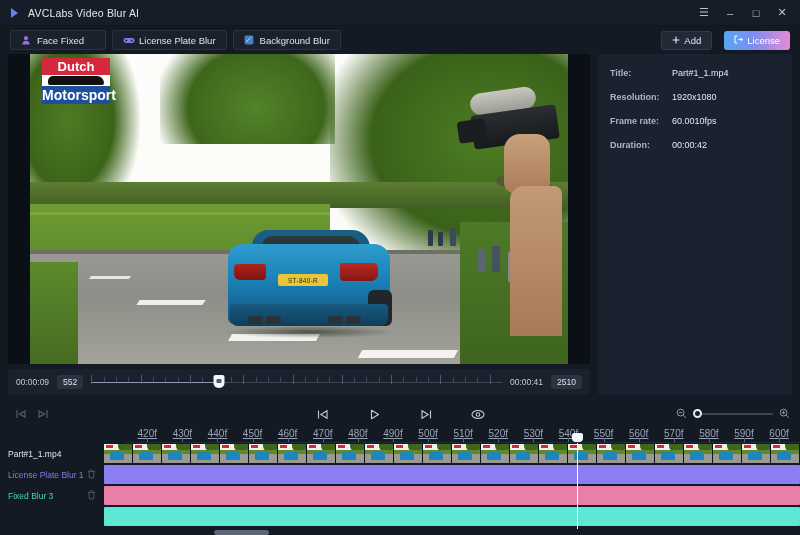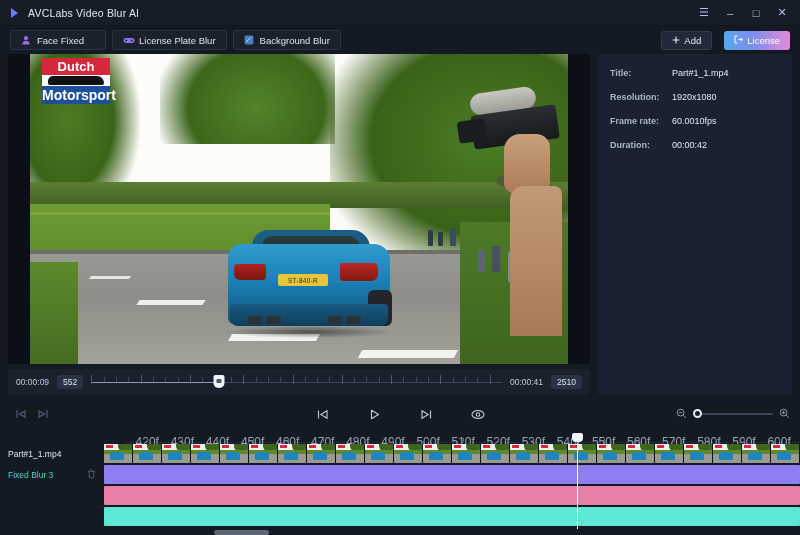--- a/index.html
+++ b/index.html
@@ -166,21 +166,21 @@
   .tl-bar { height: 26px; display: flex; align-items: center; padding: 0 10px; }
   .ico-btn { width: 22px; height: 18px; display: flex; align-items: center; justify-content: center; }
   .transport { position: absolute; left: 0; right: 0; display: flex; justify-content: center; gap: 30px; pointer-events: none; }
   .zoom-grp { margin-left: auto; display: flex; align-items: center; gap: 6px; }
   .zslider { position: relative; width: 80px; height: 10px; }
   .ztrack { position: absolute; left: 0; right: 0; top: 4px; height: 2px; background: #3a4557; border-radius: 1px; }
   .zknob { position: absolute; left: 0; top: 0; width: 9px; height: 9px; border-radius: 50%;
     background: #1a212c; border: 2px solid #e7edf6; }
 
   .ruler { height: 16px; position: relative; margin-left: 125px; border-bottom: 1px solid #212a36; }
-  .rlabel { position: absolute; top: 8px; font-size: 12px; color: #98a4b6; transform: translateX(-50%); }
+  .rlabel { position: absolute; top: 1px; font-size: 10px; color: #98a4b6; transform: translateX(-50%); text-decoration: underline; }
   .rtick { position: absolute; bottom: 0; width: 1px; height: 4px; background: #57637a; }
 
   .tracks { display: flex; height: 86px; }
   .tnames { width: 125px; padding-top: 0; }
   .tname-row { height: 21px; display: flex; align-items: center; padding: 0 8px; font-size: 8.5px; }
   .tname-row .nm { flex: 1; }
   .trash { opacity: .6; }
   .tlanes { flex: 1; position: relative; }
   .lane-row { height: 21px; padding: 1px 0; }
   .film { height: 19px; width: 100%; display: flex; overflow: hidden; }
@@ -516,20 +516,28 @@
 
     </div>
 
     <div class="tracks">
 
       <div class="tnames">
         <div class="tname-row">
           <span class="nm" style="color:#dfe6f2">Part#1_1.mp4</span>
         </div>
         <div class="tname-row">
+          <span class="nm" style="color:#8b74f0">License Plate Blur 1</span>
+          <span class="trash">
+            <svg width="9" height="10" viewBox="0 0 9 10">
+                <path d="M1 2.3h7M3.4 1h2.2M1.9 2.3l.5 6.5h4.2l.5-6.5" fill="none" stroke="#8893a6" stroke-width=".85"></path>
+              </svg>
+          </span>
+        </div>
+        <div class="tname-row">
           <span class="nm" style="color:#43d6bd">Fixed Blur 3</span>
           <span class="trash">
             <svg width="9" height="10" viewBox="0 0 9 10">
                 <path d="M1 2.3h7M3.4 1h2.2M1.9 2.3l.5 6.5h4.2l.5-6.5" fill="none" stroke="#8893a6" stroke-width=".85"></path>
               </svg>
           </span>
         </div>
       </div>
 
       <div class="tlanes">

